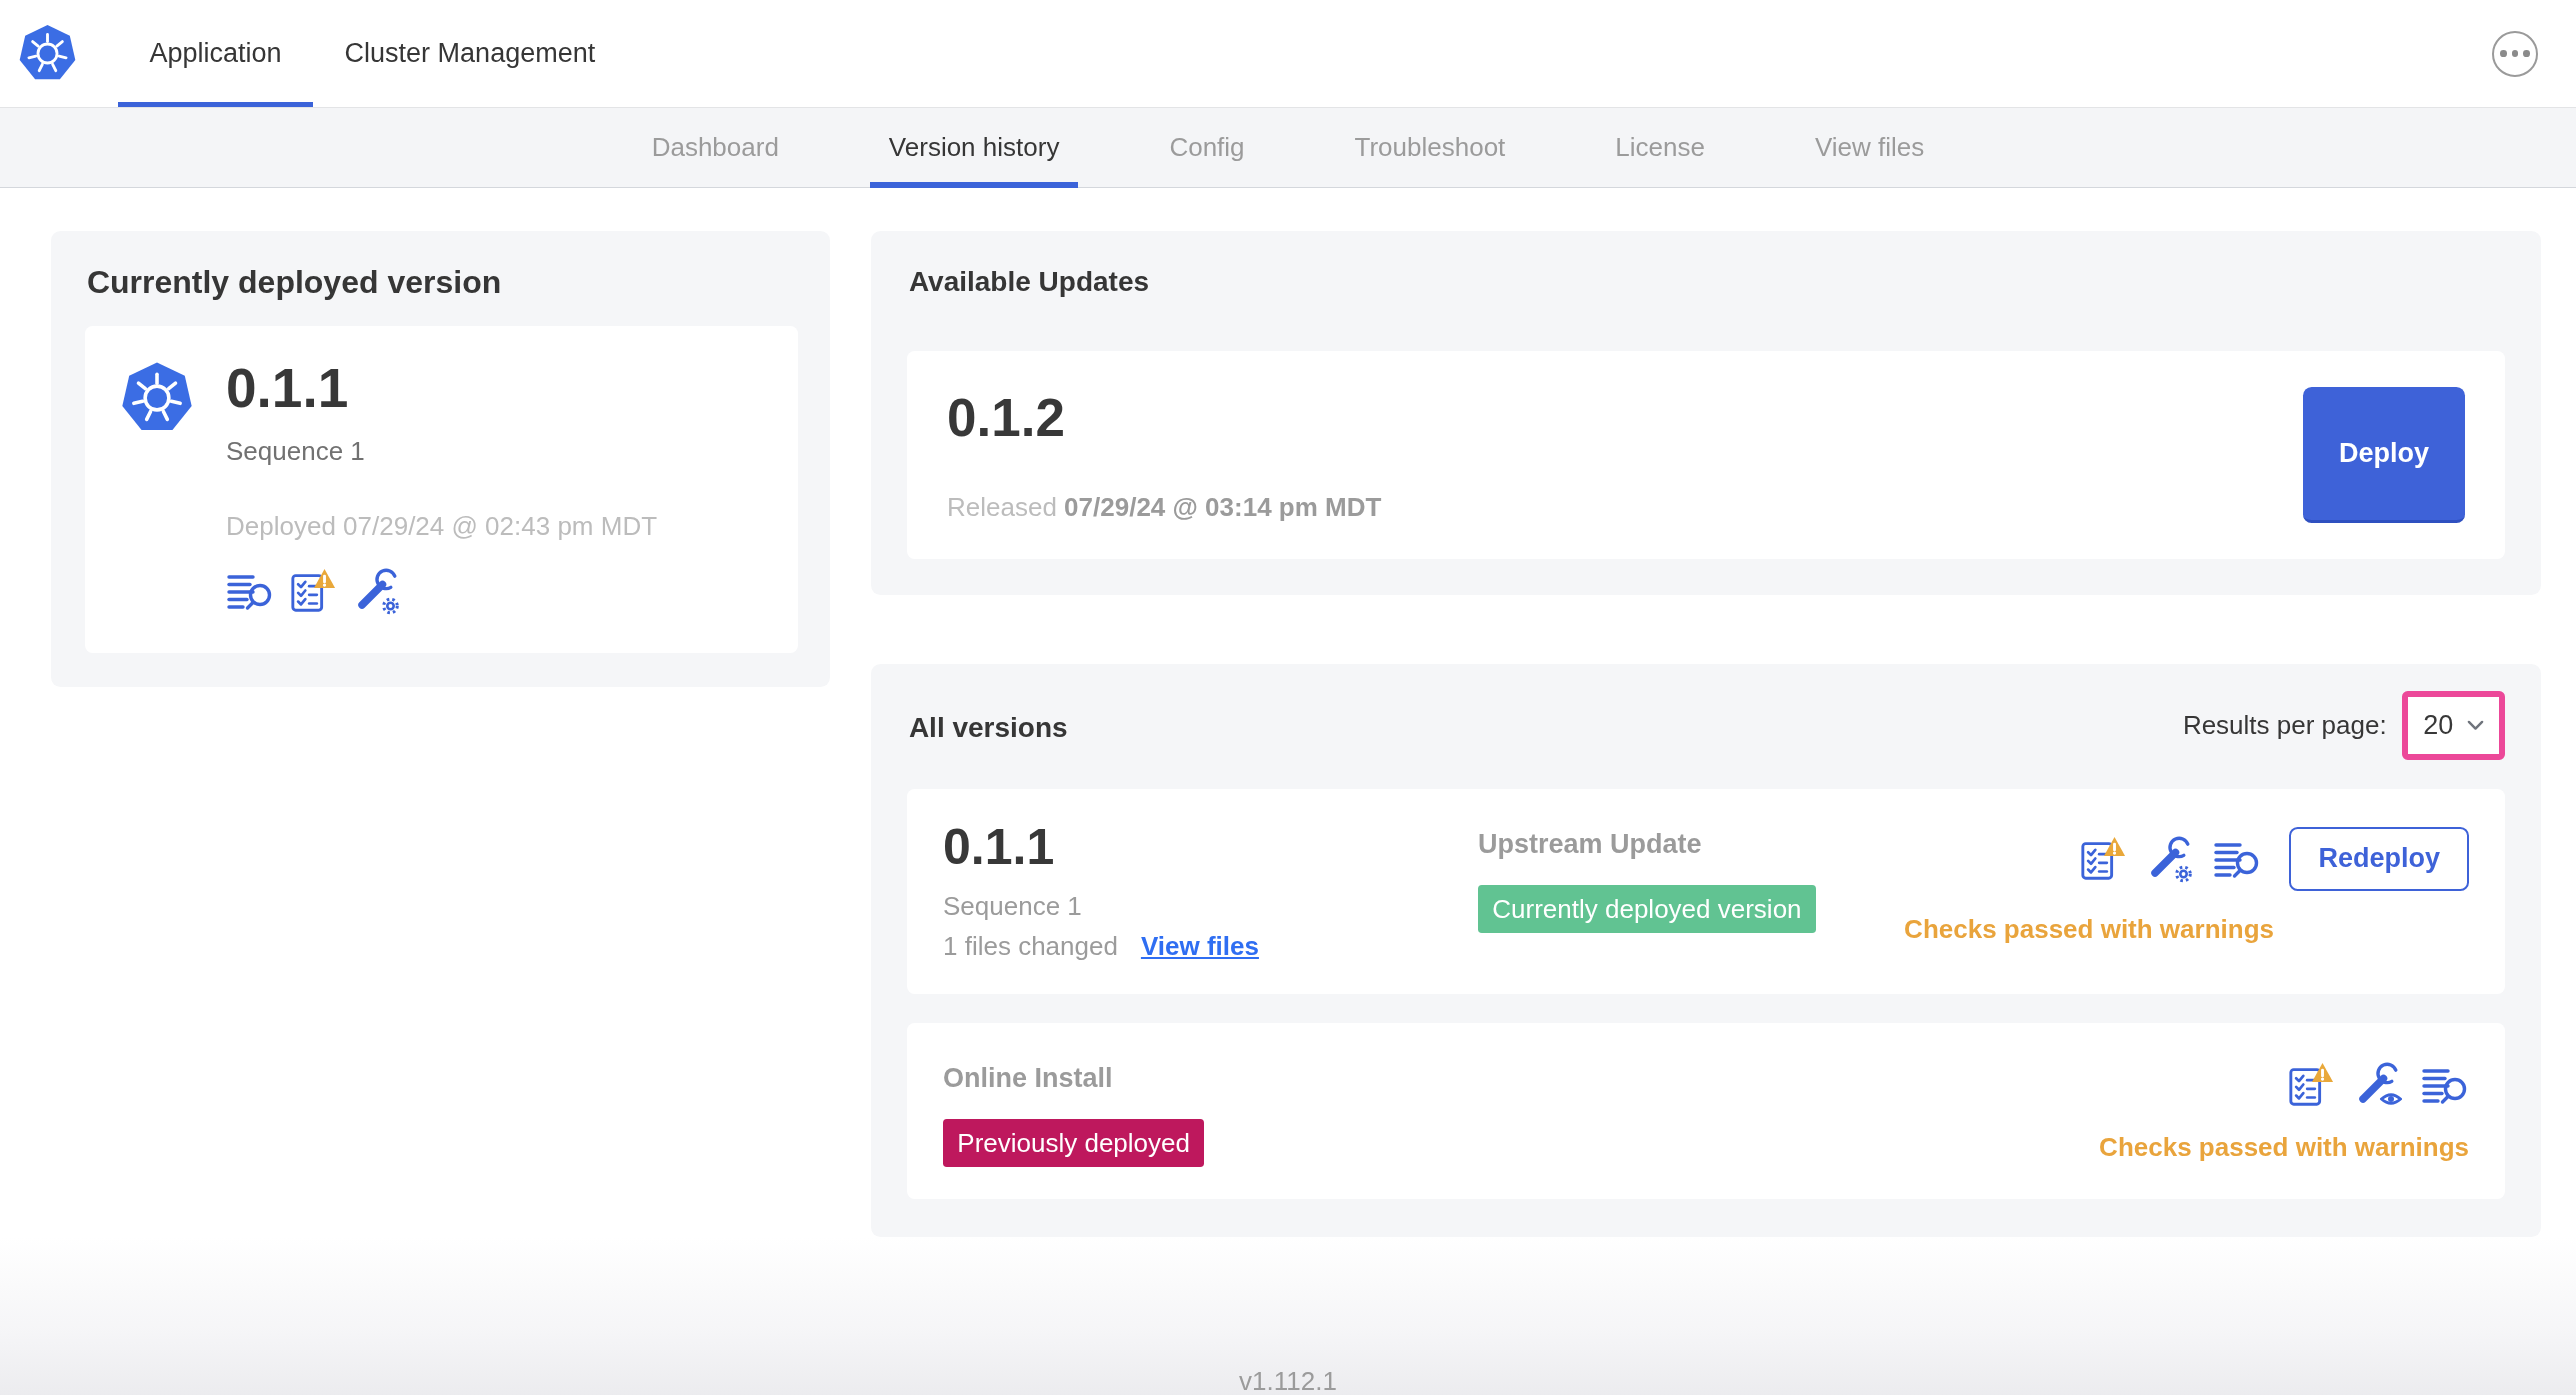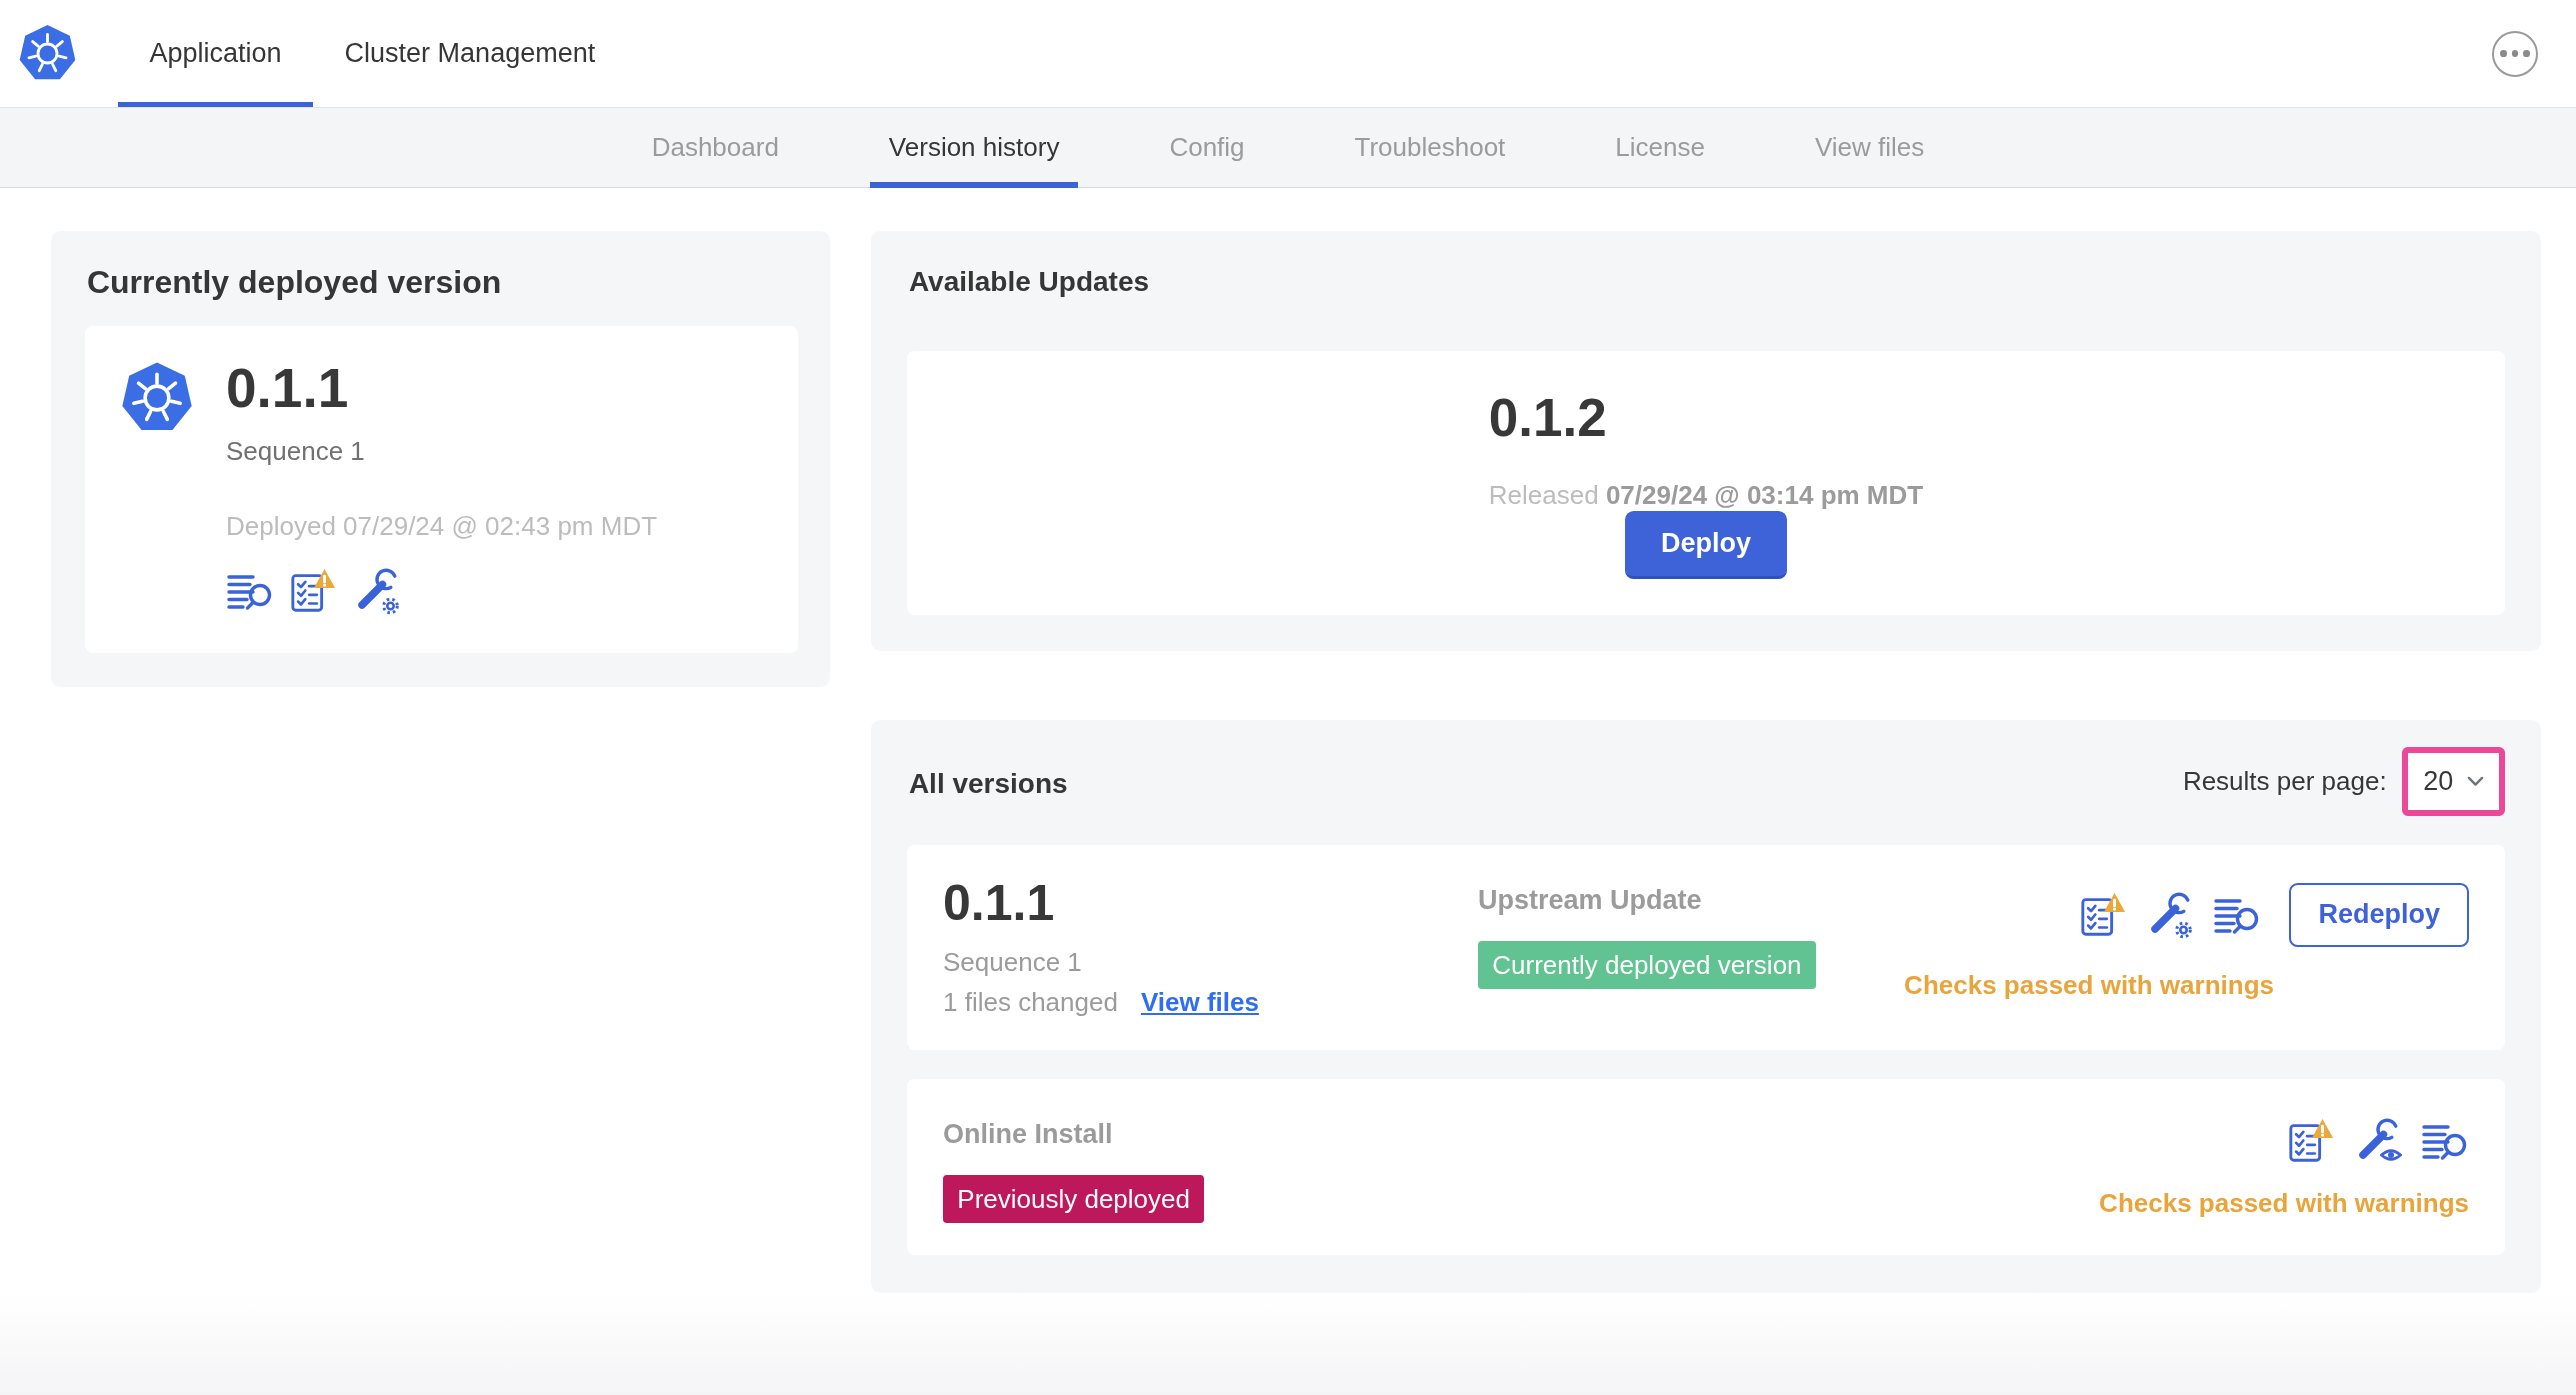--- a/index.html
+++ b/index.html
@@ -50,23 +50,23 @@
   .cv-seq { margin-top:19px; font-size:26px; color:#717171; }
   .cv-deployed { margin-top:44px; font-size:26px; color:#bcbcbc; }
   .icon-row { margin-top:25px; display:flex; gap:15.3px; }
   .icon-btn { width:48px; height:48px; border:none; background:none; padding:0; cursor:pointer; }
   .icon-btn svg { width:100%; height:100%; }
 
   
   .au-card { padding:27px 36px 36px; }
   .au-card .card-title { margin:7.6px 0 0 1.9px; }
   .au-inner { margin-top:53px; padding:36px 40px; display:flex;
-              align-items:center; justify-content:space-between;flex-direction:column; }
+              justify-content:space-between; }
   .au-version { font-size:53px; font-weight:700; color:#383838; }
-  .au-released { margin-top:32px; font-size:26px; color:#bcbcbc; }
+  .au-released { margin-top:44px; font-size:26px; color:#bcbcbc; }
   .au-released b { color:#9b9b9b; font-weight:700; }
   .btn-primary { background:#3e62d8; border:none; border-bottom:3.8px solid #2f50c0;
                  color:#fff; font-size:27px; font-weight:700; padding:17px 36px;
                  border-radius:8.6px; cursor:pointer; font-family:inherit; }
 
   
   .av-card { padding:27px 36px 38px; }
   .av-head { display:flex; align-items:center; justify-content:space-between; }
   .av-head .card-title { margin:5.7px 0 0 1.9px; }
   .rpp { display:flex; align-items:center; gap:15.3px; font-size:26px; color:#363636; }

